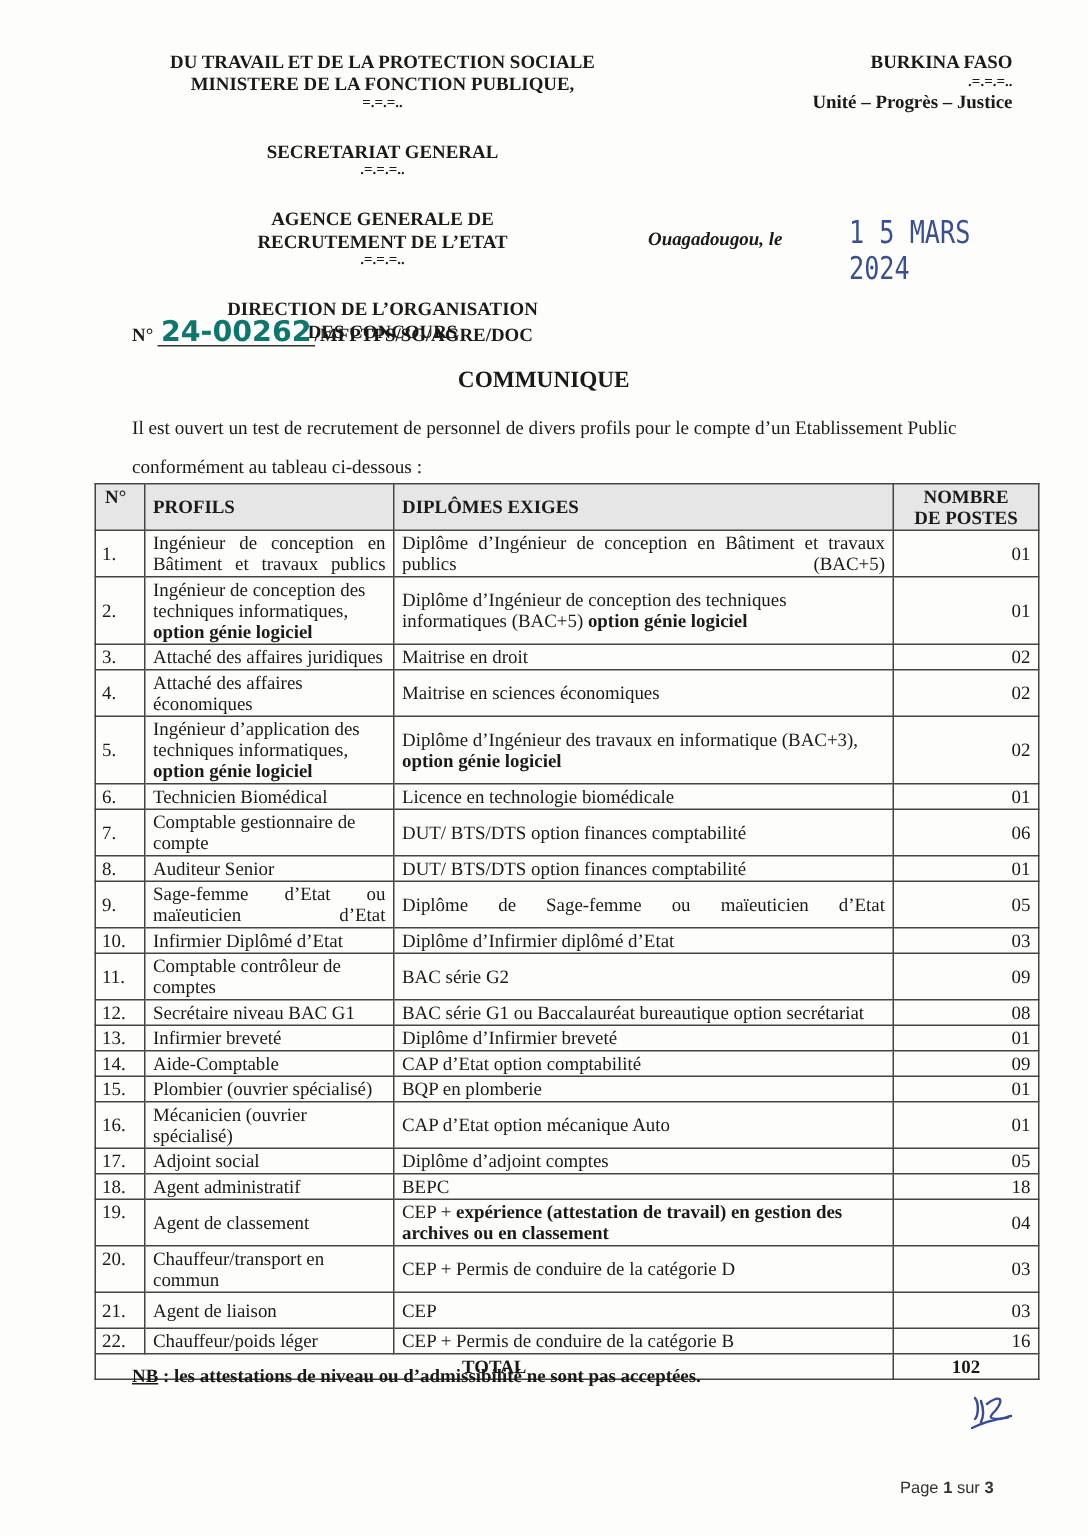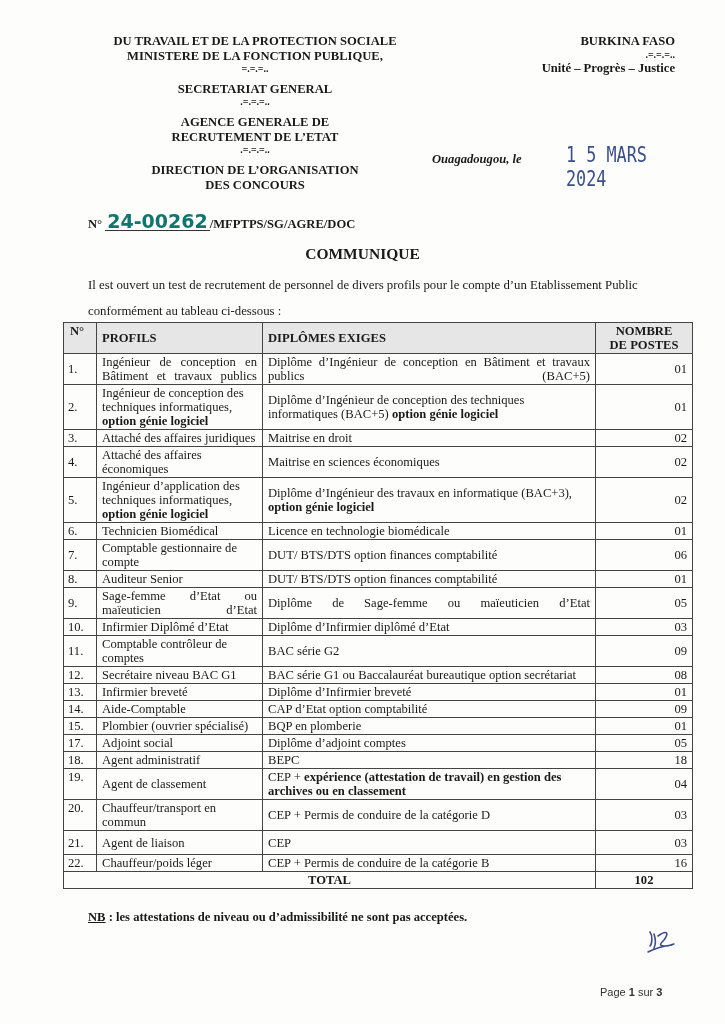--- a/index.html
+++ b/index.html
@@ -1,21 +1,21 @@
 <!DOCTYPE html>
 <html><head>
 <meta charset="utf-8">
 <style>
   html, body { margin:0; padding:0; }
   body { width:725px; height:1024px; background:#fdfdfb; position:relative; overflow:hidden;
          font-family:"Liberation Serif", serif; color:#1a1a1a; }
   .abs { position:absolute; }
   .hdr-left { left:70px; top:34px; width:370px; text-align:center; font-weight:bold; font-size:12.6px; line-height:15px; }
   .hdr-left .sep { font-size:10px; line-height:10px; letter-spacing:0px; }
-  .hdr-left .blk { margin-top:8px; }
+  .hdr-left .blk { margin-top:20px; }
   .hdr-right { left:485px; top:34px; width:190px; text-align:right; font-weight:bold; font-size:12.6px; line-height:15px; }
   .hdr-right .sep { font-size:10px; line-height:12px; }
   .city { left:432px; top:152px; font-style:italic; font-weight:bold; font-size:12.6px; }
   .stamp { left:566px; top:143px; font-family:"DejaVu Sans Mono", monospace; color:#3a4f8f; font-size:21px; letter-spacing:0px; transform:scaleX(0.8); transform-origin:left; }
   .ref { left:88px; top:213px; font-weight:bold; font-size:12.6px; }
   .ref .hw { font-family:"DejaVu Sans", sans-serif; color:#0f766e; font-weight:bold; font-size:19px; border-bottom:1px solid #333; display:inline-block; line-height:17px; padding:0 2px; }
   .title { left:0; width:725px; top:245px; text-align:center; font-weight:bold; font-size:15.5px; }
   .intro { left:88px; top:272px; width:610px; font-size:12.8px; line-height:26px; }
   table { position:absolute; left:63px; top:322px; width:630px; border-collapse:collapse; font-size:12.6px; line-height:14px; }
   td, th { border:1px solid #444; padding:1px 5px; vertical-align:middle; }
@@ -165,20 +165,26 @@
         <td class="dipl"><span>CAP d’Etat option comptabilité</span></td>
         <td class="cnt">09</td>
       </tr>
       <tr>
         <td class="idx">15.</td>
         <td class="profil"><span>Plombier (ouvrier spécialisé)</span></td>
         <td class="dipl"><span>BQP en plomberie</span></td>
         <td class="cnt">01</td>
       </tr>
       <tr>
+        <td class="idx">16.</td>
+        <td class="profil"><span>Mécanicien (ouvrier spécialisé)</span></td>
+        <td class="dipl"><span>CAP d’Etat option mécanique Auto</span></td>
+        <td class="cnt">01</td>
+      </tr>
+      <tr>
         <td class="idx">17.</td>
         <td class="profil"><span>Adjoint social</span></td>
         <td class="dipl"><span>Diplôme d’adjoint comptes</span></td>
         <td class="cnt">05</td>
       </tr>
       <tr>
         <td class="idx">18.</td>
         <td class="profil"><span>Agent administratif</span></td>
         <td class="dipl"><span>BEPC</span></td>
         <td class="cnt">18</td>

